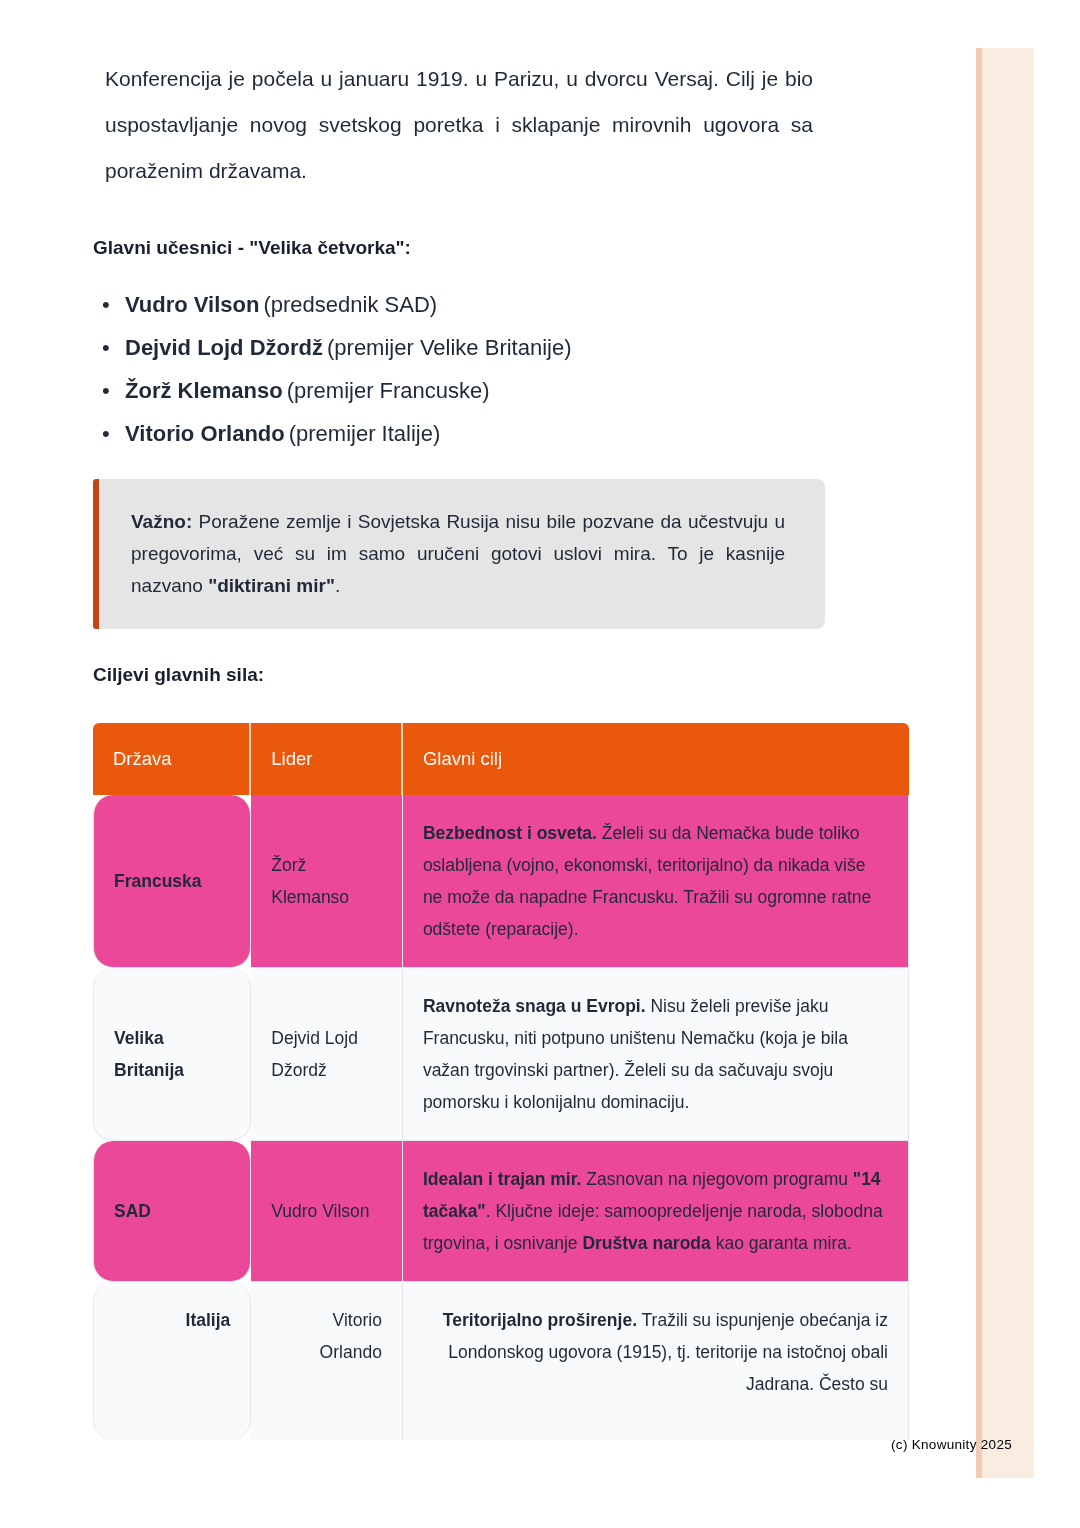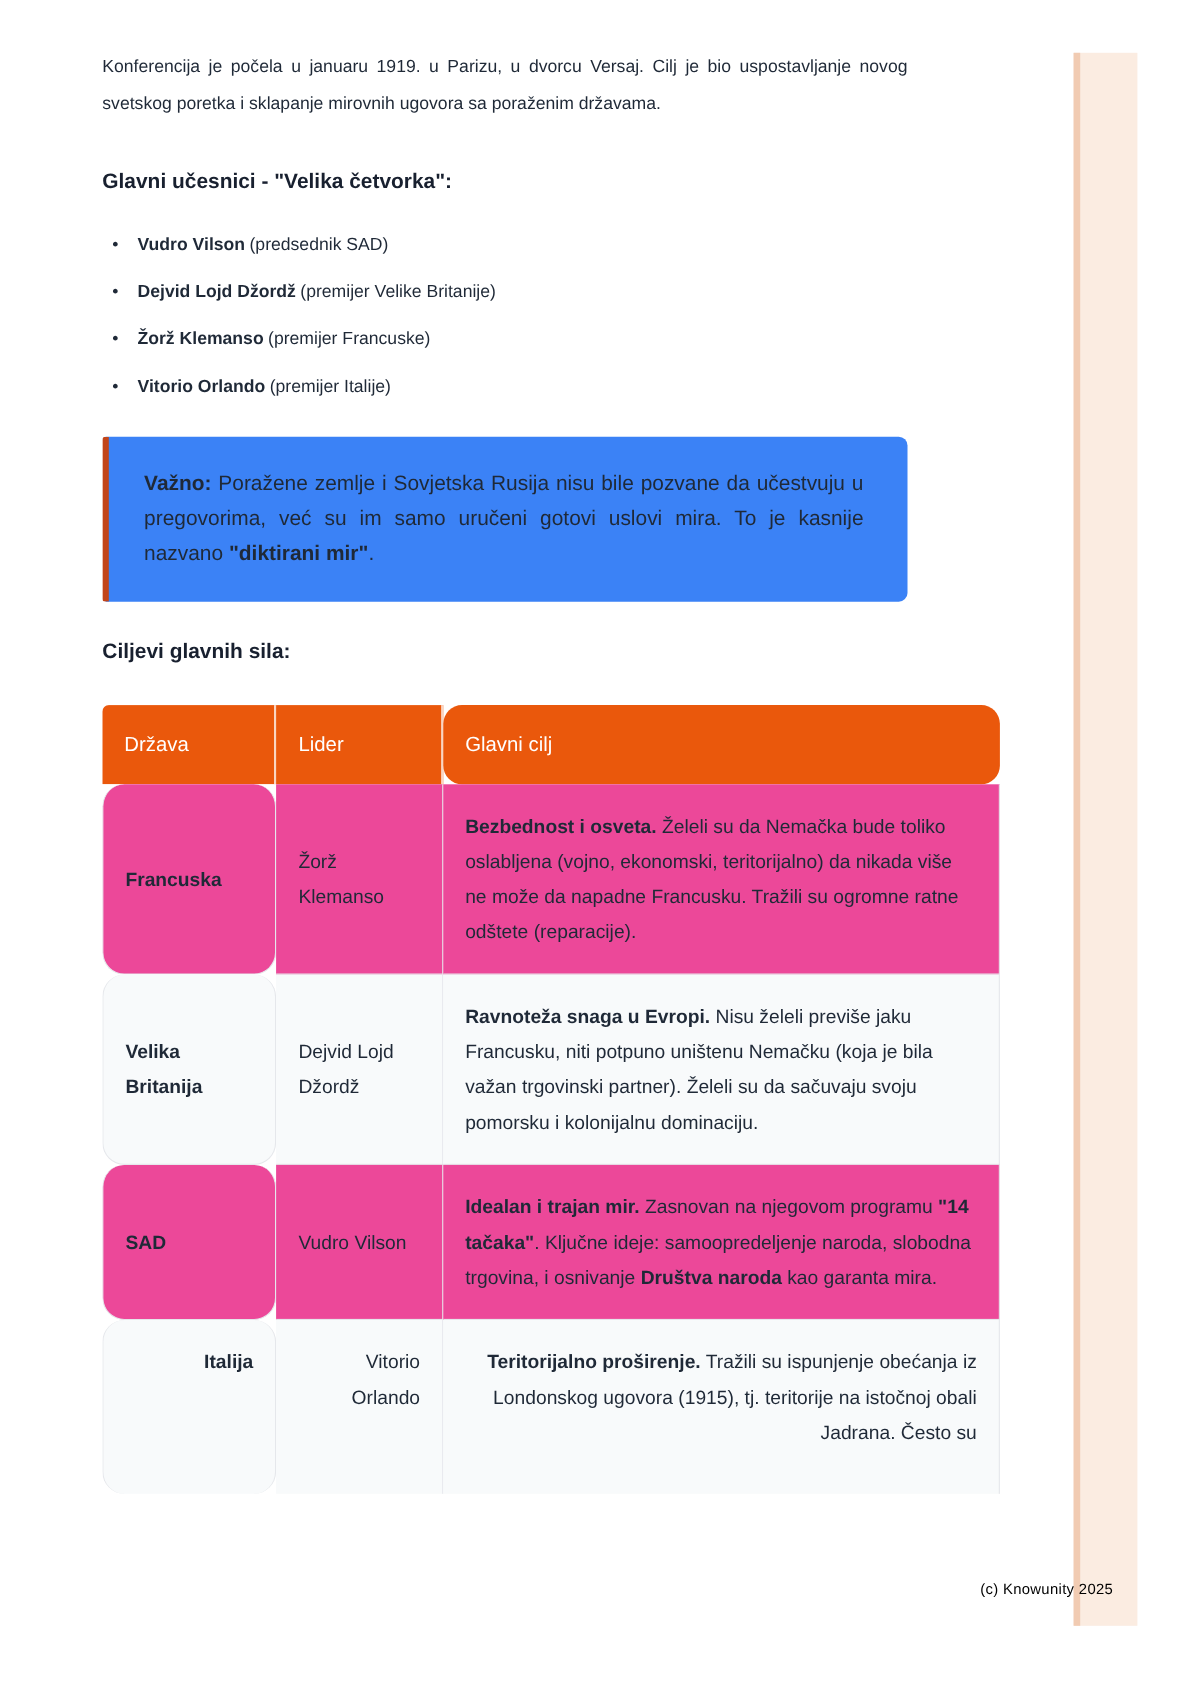--- a/index.html
+++ b/index.html
@@ -25,56 +25,56 @@
     width: 58px; height: 1430px;
     background: #FBECE1;
     border-left: 6px solid #F1CBB2;
   }
   .content {
     position: absolute;
     left: 93px; top: 44px;
     width: 732px;
   }
   .intro {
-    margin: 0;
-    font-size: 16px;
-    line-height: 34px;
+    margin: 12px;
+    font-size: 21px;
+    line-height: 46px;
     text-align: justify;
   }
   .heading {
     margin: 42px 0 0 0;
     font-size: 19px;
     line-height: 24px;
     font-weight: 700;
     color: #18202F;
   }
   .heading.second { margin-top: 34px; }
   .participants {
     list-style: none;
     margin: 30px 0 0 0;
     padding: 0;
   }
   .participants li {
     position: relative;
     padding-left: 32px;
-    font-size: 16px;
+    font-size: 22px;
     line-height: 30px;
     margin-bottom: 13px;
   }
   .participants li::before {
     content: "\2022";
     position: absolute;
     left: 9px; top: 0;
     color: #1F2937;
   }
   .participants .name { font-weight: 700; }
   .participants .role { margin-left: 4px; }
   .callout {
     margin-top: 30px;
-    background: #3b82f6;
+    background: #e5e5e5;
     border-left: 6px solid #C2451A;
     border-radius: 3px 8px 8px 3px;
     padding: 27px 40px 27px 32px;
   }
   .callout p {
     margin: 0;
     font-size: 19px;
     line-height: 32px;
     text-align: justify;
   }
@@ -87,21 +87,21 @@
   table.goals th {
     background: #EA580C;
     color: #ffffff;
     font-weight: 500;
     font-size: 18.5px;
     line-height: 24px;
     text-align: left;
     padding: 24px 20px;
     border-right: 2px solid rgba(255,255,255,0.75);
   }
-  table.goals th:last-child { border-right: none; border-top-right-radius: 6px; border-radius: 17px; }
+  table.goals th:last-child { border-right: none; border-top-right-radius: 6px; }
   table.goals th:first-child { border-top-left-radius: 6px; }
   table.goals td {
     font-size: 17.5px;
     line-height: 32px;
     padding: 22px 20px;
     vertical-align: middle;
     border-bottom: 1px solid #E5E7EB;
     border-right: 1px solid #E5E7EB;
     background: #ec4899;
   }

